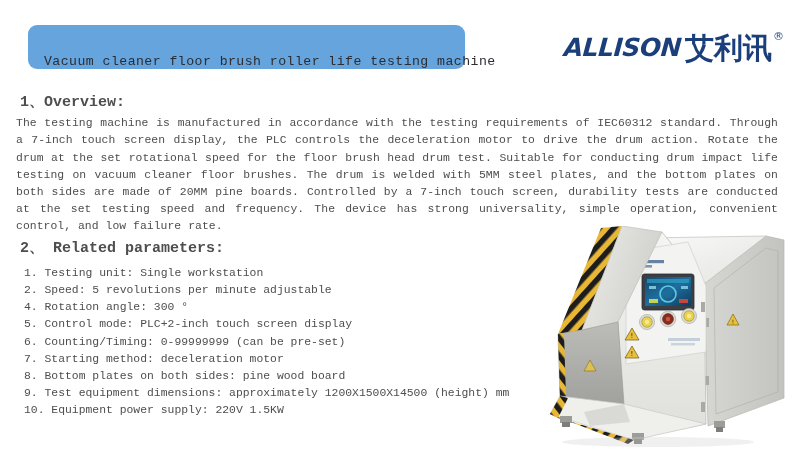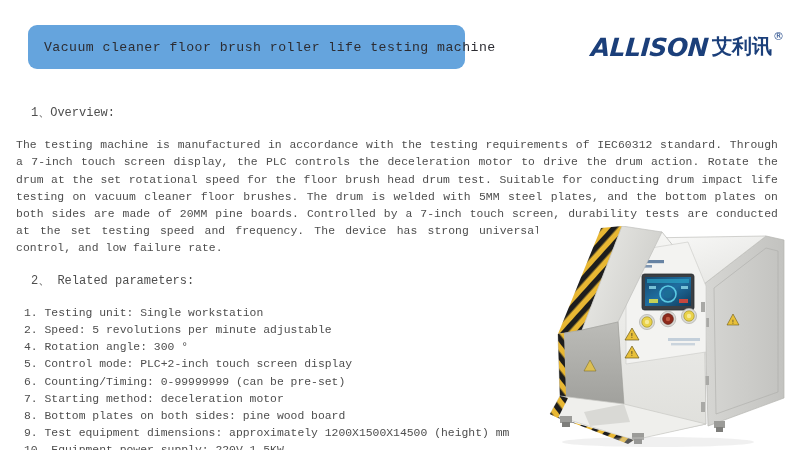--- a/index.html
+++ b/index.html
@@ -34,21 +34,21 @@
 
   .title-pill {
     position: absolute;
     left: 28px;
     top: 25px;
     width: 437px;
     height: 44px;
     background: #65a4dd;
     border-radius: 9px;
     display: flex;
-    align-items: center;
+    align-items: flex-end;
     box-sizing: border-box;
     padding-left: 16px;
   }
   .title-pill .title-text {
     font-family: "Liberation Mono", "DejaVu Sans Mono", monospace;
     font-size: 13.2px;
     letter-spacing: 0.45px;
     color: #2c2c32;
     white-space: nowrap;
   }
@@ -65,22 +65,22 @@
     font-family: "DejaVu Sans", "Liberation Sans", sans-serif;
     font-size: 25px;
     font-weight: bold;
     font-style: italic;
     letter-spacing: -0.5px;
     color: #1b3f7a;
     line-height: 28px;
     transform: skewX(-4deg);
   }
   .brand-cjk {
-    font-family: Liberation Mono, monospace;
-    font-size: 20px;
+    font-family: Liberation Serif, serif;
+    font-size: 29px;
     font-weight: bold;
     color: #1b3f7a;
     line-height: 28px;
     margin-left: 4px;
   }
   .brand-reg {
     font-family: "DejaVu Sans", "Liberation Sans", sans-serif;
     font-size: 11px;
     color: #2a4f8d;
     line-height: 11px;
@@ -101,25 +101,26 @@
   .para {
     margin: 0;
     text-align: justify;
     text-justify: inter-word;
     color: #4e4e4e;
     font-size: 11.4px;
     line-height: 17.2px;
     letter-spacing: 0.05px;
   }
   .heading {
-    margin: 15px;
+    margin: 4px;
     color: #4e4e4e;
-    font-size: 12px;
+    font-size: 15px;
     line-height: 17.2px;
     white-space: pre;
+    font-weight: bold;
   }
   .spec-list {
     margin: 8px;
     padding: 0;
     list-style: none;
   }
   .spec-item {
     margin: 0;
     color: #4e4e4e;
     font-size: 11.4px;

